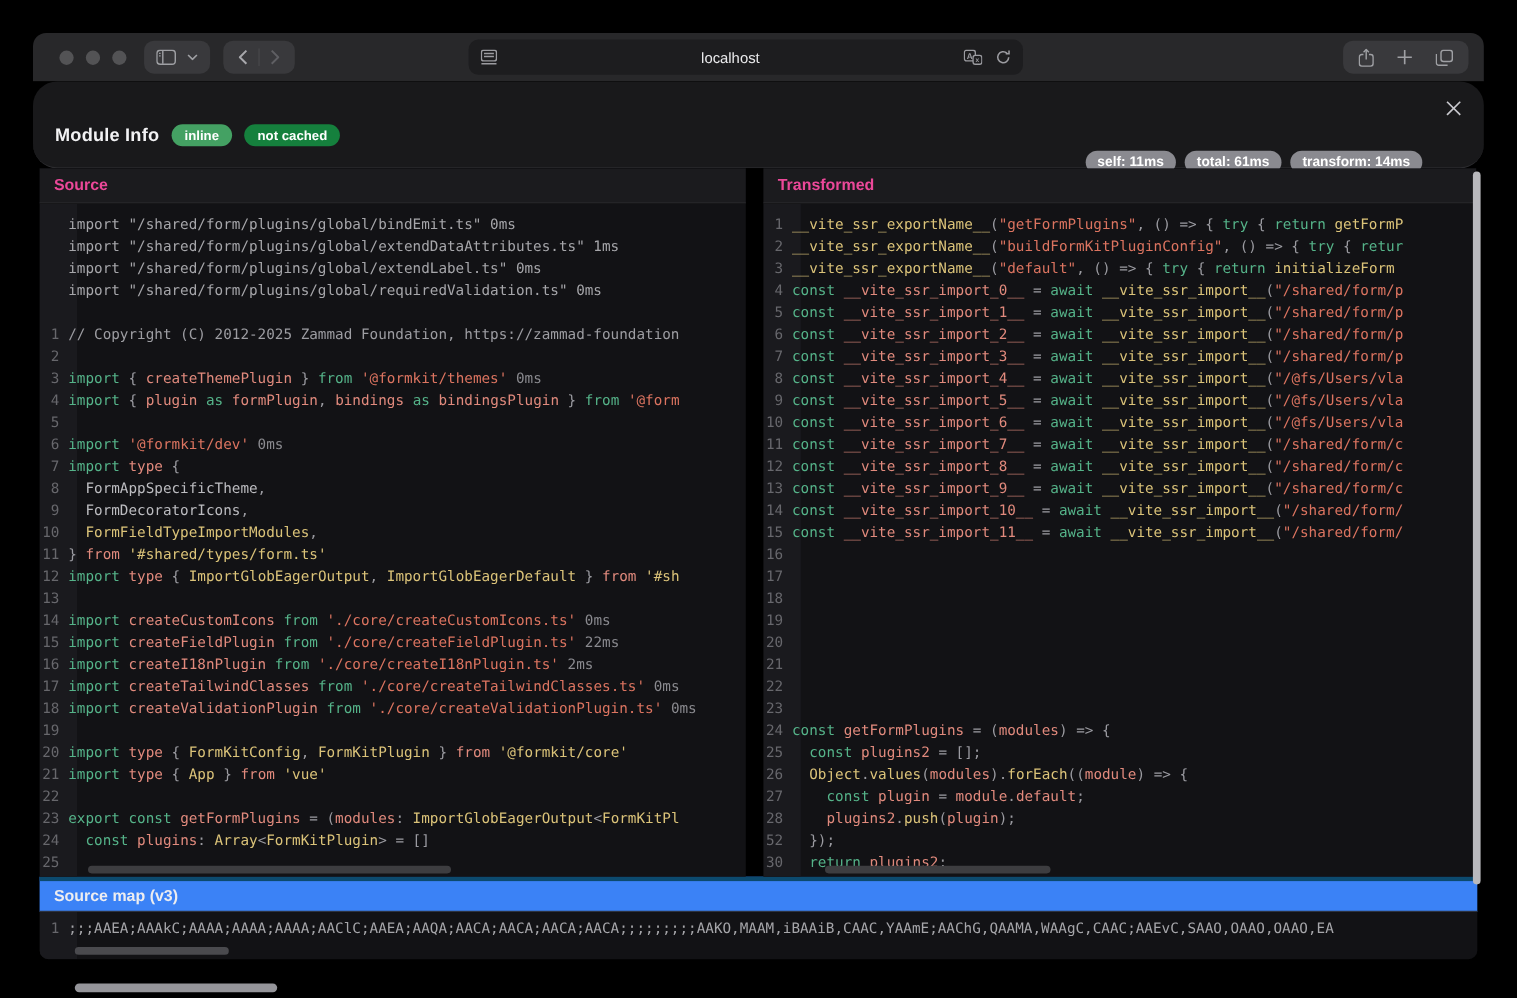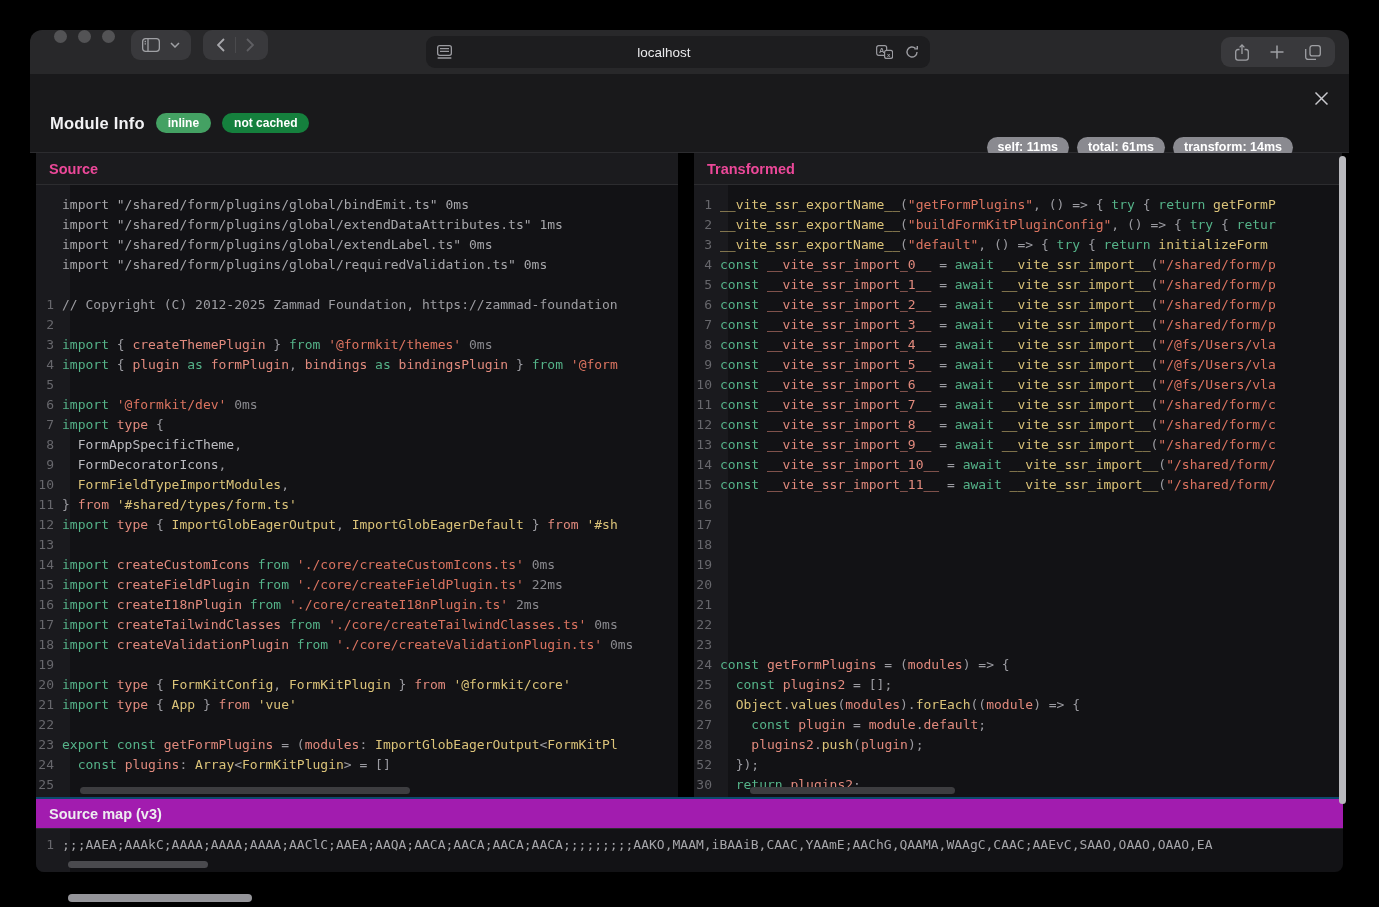--- a/index.html
+++ b/index.html
@@ -4,41 +4,41 @@
 <style>
   * { margin:0; padding:0; box-sizing:border-box; }
   html,body { width:1379px; height:907px; background:#000; overflow:hidden;
               font-family:"Liberation Sans", sans-serif; }
 
   .window { position:absolute; left:30px; top:30px; width:1319px; height:850px;
             background:#000; border-radius:12px; overflow:hidden; }
 
   
   .chrome { height:44px; background:#28282a; position:relative;
-            display:flex; }
+            display:flex; align-items:center; }
   .traffic { display:flex; gap:11px; margin:0 16px 0 24px; }
   .tl { width:13px; height:13px; border-radius:50%; background:#535355; }
   .pill { background:#39393c; border-radius:9px; height:30px;
           display:flex; align-items:center; color:#9fa0a4; }
   .sidebar-pill { padding:0 11px; gap:10px; margin-right:12px; }
   .nav-pill { padding:0 4px; }
   .nav-btn { width:28px; height:28px; display:flex; align-items:center; justify-content:center; }
   .nav-div { width:1px; height:16px; background:#4a4a4d; }
   .fwd { color:#5f5f63; }
   .urlbar { position:absolute; left:396px; top:6px; width:504px; height:32px;
             background:#1d1d1f; border-radius:9px; display:flex; align-items:center;
             padding:0 11px; color:#9b9ba0; }
   .url-text { flex:1; text-align:center; color:#eaeaec; font-size:13.5px; }
   .url-right { display:flex; gap:12px; align-items:center; }
   .right-pill { position:absolute; right:14px; top:7px; padding:0 14px; gap:21px; }
 
   
   .content { height:806px; background:#000; position:relative; }
   .mod-header { height:79px; background:#19191b; border-bottom:1px solid #2c2c2f;
-                padding:15px 20px 0 20px; position:relative; }
+                padding:15px 20px 0 20px; position:relative;border-radius:22px; }
   .row1 { display:flex; align-items:center; gap:11px; }
   .page-title { font-size:16.5px; font-weight:700; color:#f2f2f4; letter-spacing:.2px; }
   .badge { font-size:12px; font-weight:700; color:#fff; padding:4px 12px;
            border-radius:999px; line-height:1; }
   .metrics { margin-left:auto; margin-right:36px; display:flex; gap:8px; }
   .metric { background:#8a8a90; color:#fff; font-weight:700; font-size:12.5px;
             padding:4px 11px; border-radius:999px; line-height:1;margin-top:48px; }
   .close-btn { position:absolute; right:18px; top:14px; width:20px; height:20px;
                display:flex; align-items:center; justify-content:center; color:#c9c9ce; cursor:pointer; }
   .file-path { margin-top:6px; font-family:"DejaVu Sans Mono", monospace;
@@ -62,21 +62,21 @@
 
   .c-k { color:var(--c-k); } .c-i { color:var(--c-i); } .c-s { color:var(--c-s); }
   .c-y { color:var(--c-y); } .c-p { color:var(--c-p); } .c-m { color:var(--c-m); }
   .c-c { color:var(--c-c);margin-top:36px; } .c-g { color:var(--c-g); } .c-t { color:var(--c-t); }
 
   .hthumb { position:absolute; bottom:3px; height:7px; border-radius:4px; background:#3d3d40; }
   .hthumb-source { left:44px; width:330px; }
   .hthumb-transformed { left:56px; width:205px; }
 
   .sourcemap { margin:0 6px; }
-  .sm-h { height:32px; background:#a21caf; border-top:2px solid #0c4a6e;
+  .sm-h { height:32px; background:#3b82f6; border-top:4px solid #0c4a6e;
           border-bottom:1px solid #2c2c2f; display:flex; align-items:center;
           padding:0 13px; font-size:14.5px; font-weight:700; color:#ededf0; }
   .sm-code { height:43px; background:#121215; position:relative; overflow:hidden;
              padding-top:6px; font-family:"DejaVu Sans Mono", monospace;
              font-size:13px; line-height:20px; border-radius:0 0 8px 8px; }
   .sm-code::before { content:""; position:absolute; left:0; top:0; bottom:0;
                      width:34px; background:#1a1a1e; }
   .sm-thumb { position:absolute; bottom:4px; left:32px; width:140px; height:7px;
               border-radius:4px; background:#4a4a4e; }
 

